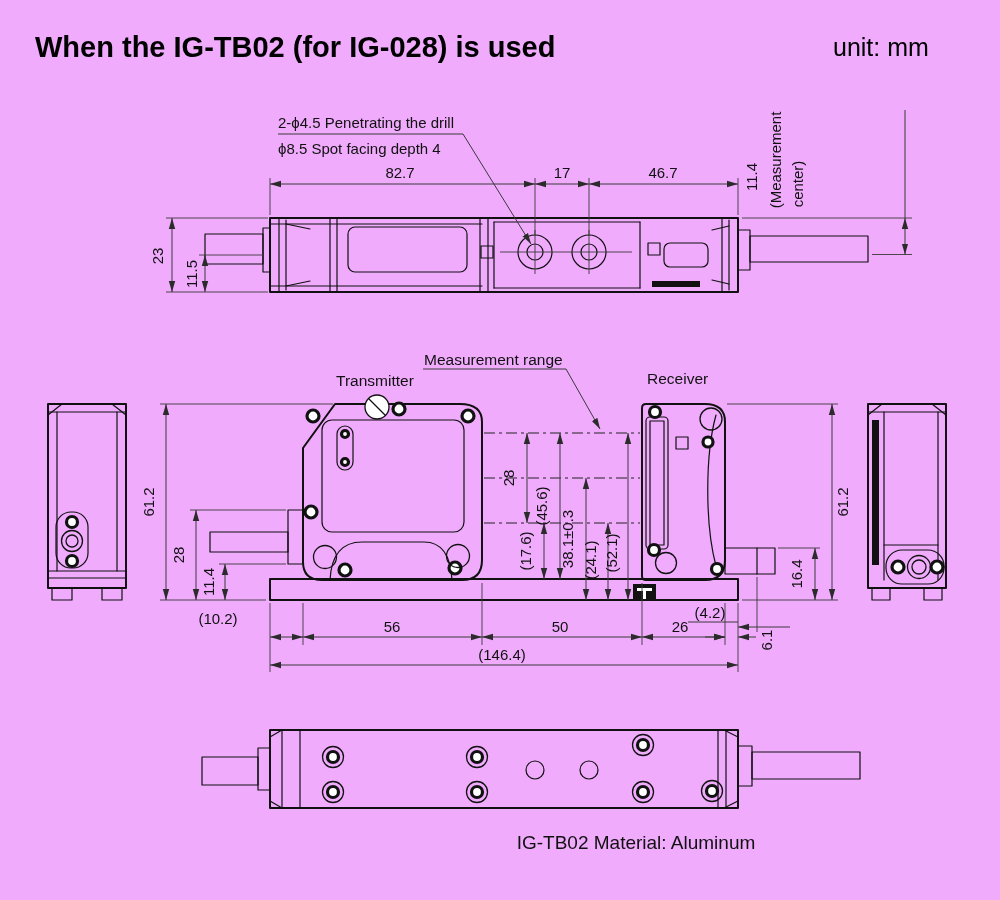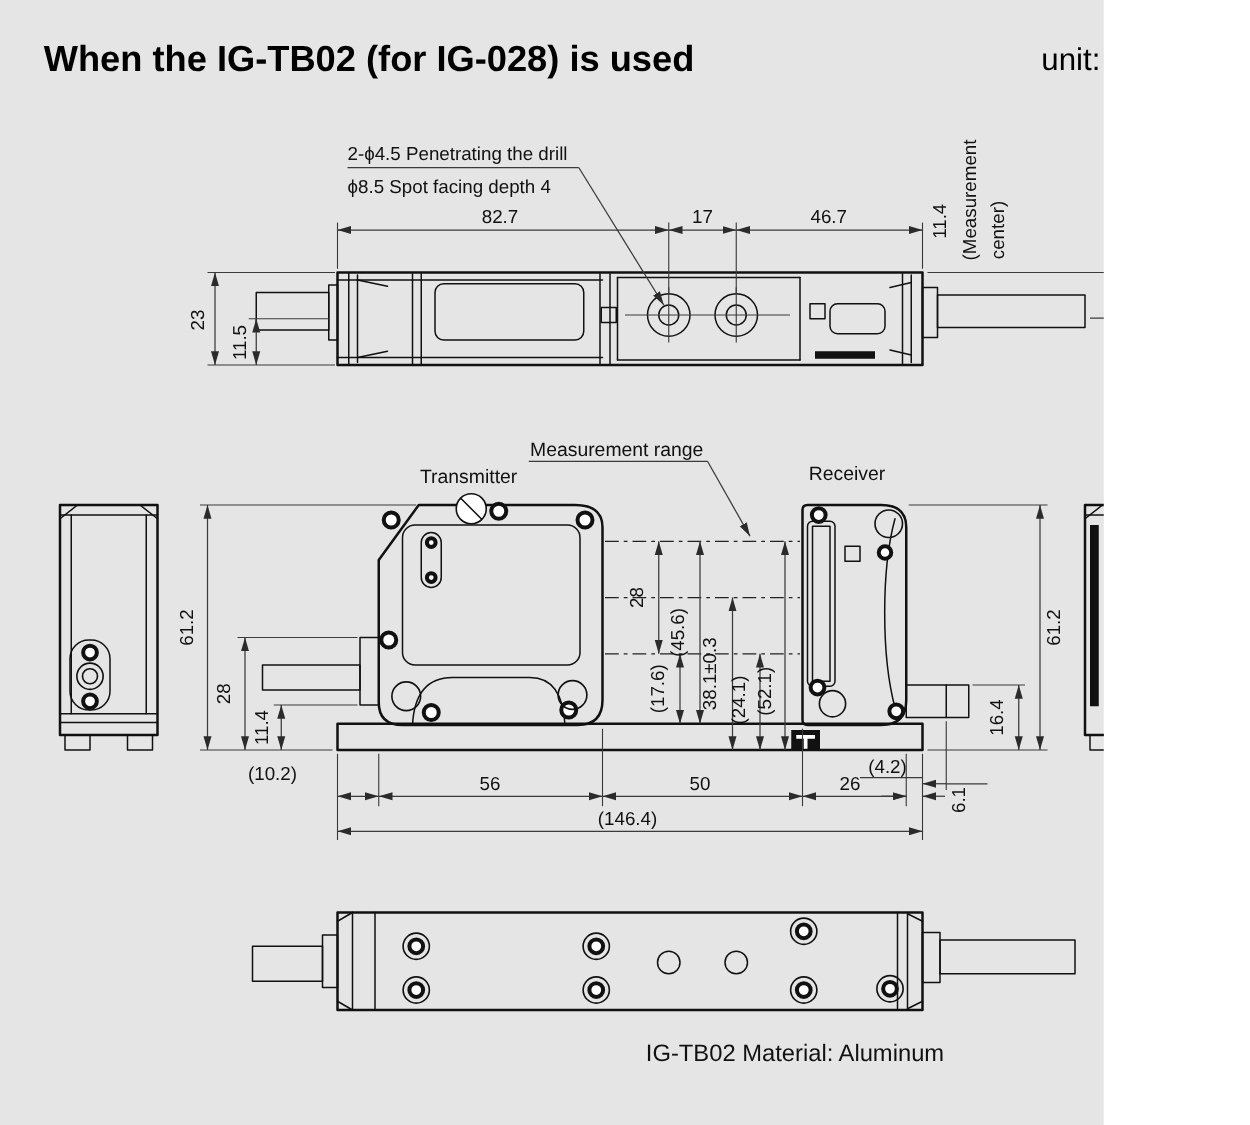--- a/index.html
+++ b/index.html
@@ -1,16 +1,16 @@
 <!DOCTYPE html>
 <html><head>
 <meta charset="utf-8">
 <style>
   html,body{margin:0;padding:0;background:#ffffff;}
-  .page{width:883px;height:900px;position:relative;background:#e5e5e5;overflow:hidden;
+  .page{width:1000px;height:900px;position:relative;background:#f0abfc;overflow:hidden;
         font-family:"Liberation Sans","DejaVu Sans",sans-serif;}
   svg{display:block}
   
   .outline{fill:none;stroke:#111;stroke-width:2;stroke-linejoin:round;stroke-linecap:round;}
   .inner{fill:none;stroke:#111;stroke-width:1.2;stroke-linejoin:round;stroke-linecap:round;}
   .thick{fill:#111;stroke:none;}
   .dim{fill:none;stroke:#3a3a3a;stroke-width:1;}
   .ext{fill:none;stroke:#3a3a3a;stroke-width:0.9;}
   .cl{fill:none;stroke:#222;stroke-width:1;stroke-dasharray:11 4 3 4;}
   .dimtxt{fill:#111;font-size:15px;}

